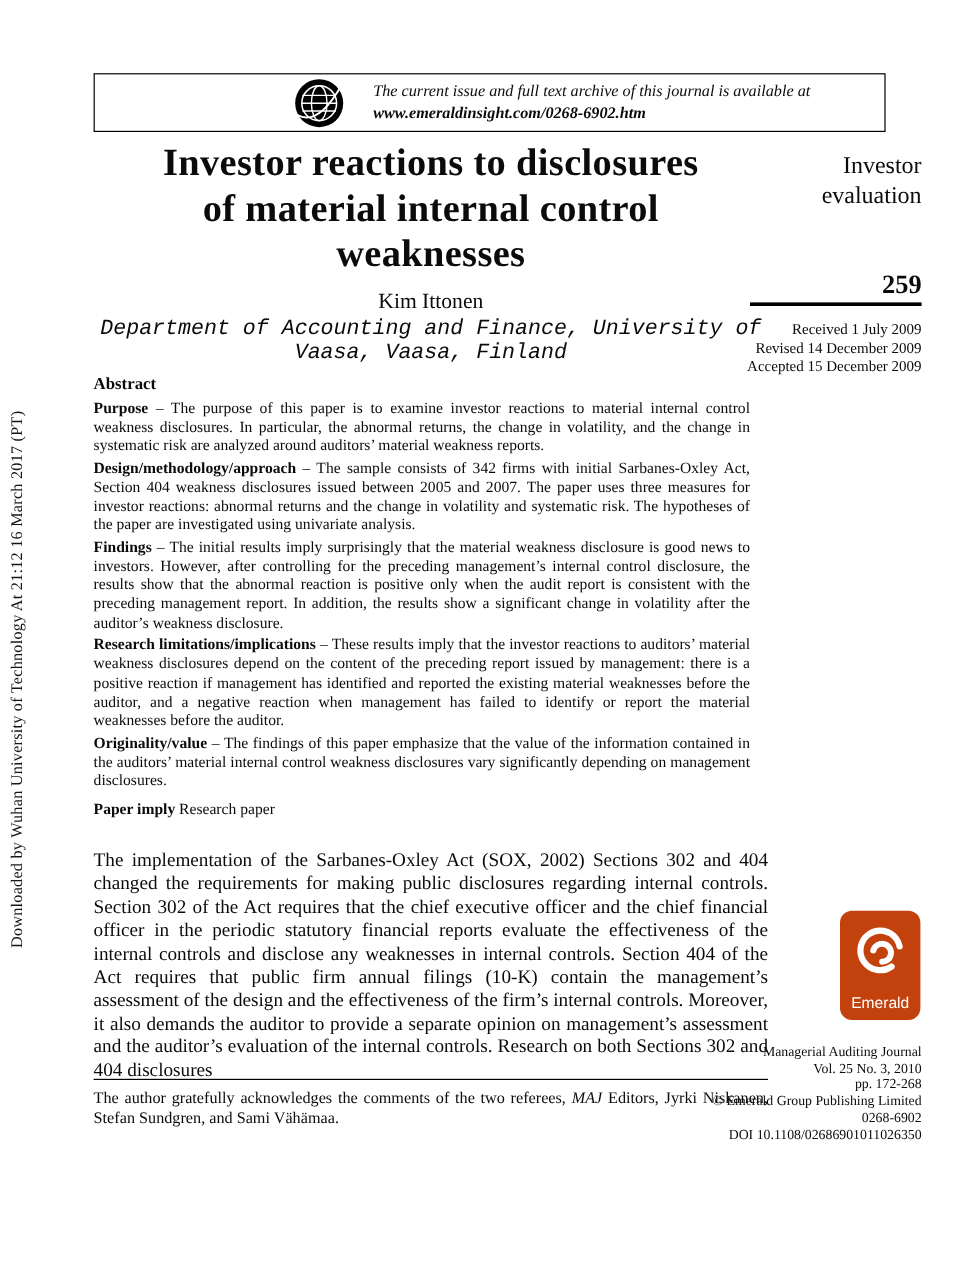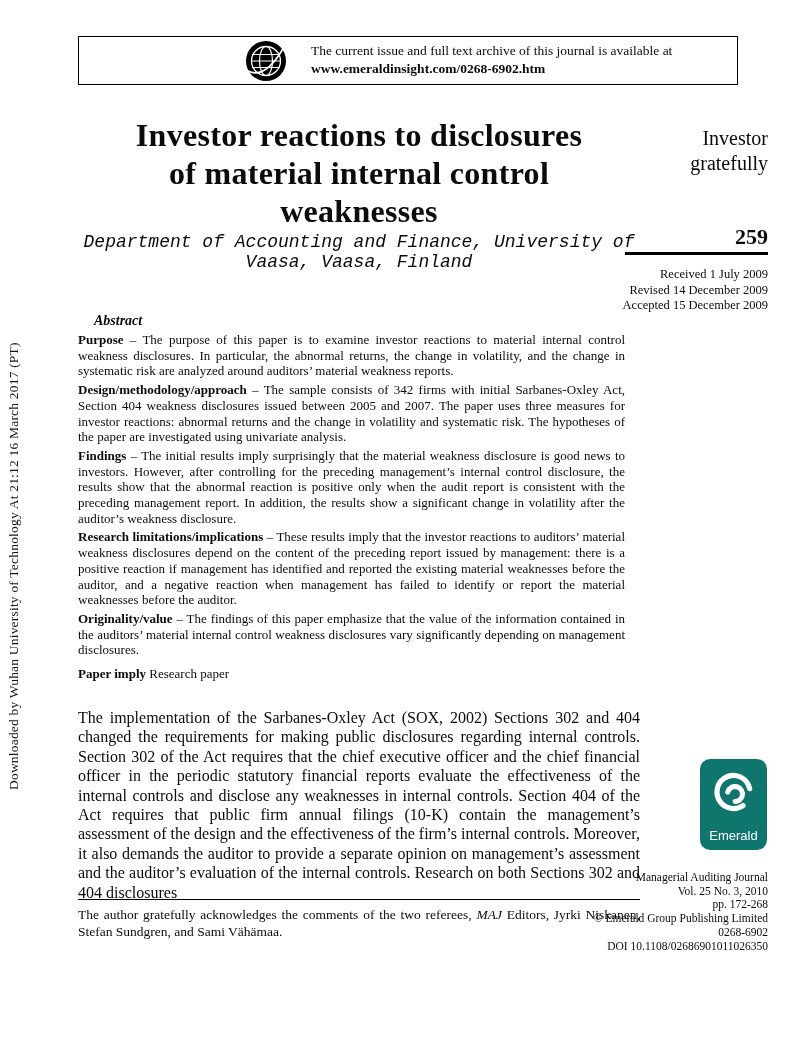--- a/index.html
+++ b/index.html
@@ -8,58 +8,58 @@
     font-family:"Liberation Serif", serif;color:#0b0b0b;overflow:hidden;
   }
   
   .watermark{
     position:absolute;left:6px;top:790px;width:462px;
     transform:rotate(-90deg);transform-origin:left top;
     font-size:13.5px;color:#141414;white-space:nowrap;letter-spacing:0.2px;
   }
   
   .banner{
-    position:absolute;left:78px;top:36px;width:660px;height:49px;
-    border:1.5px solid #000;box-sizing:border-box;
+    position:absolute;left:78px;top:61px;width:660px;height:49px;
+    border:1.5px solid #000;box-sizing:border-box;font-style:italic;
   }
   .banner-logo{position:absolute;left:166px;top:3px;width:42px;height:42px;}
   .banner-text{position:absolute;left:232px;top:5px;font-size:13.5px;line-height:18px;}
   .banner-text .url{font-weight:bold;}
   
   .title-block{position:absolute;left:78px;top:116px;width:562px;text-align:center;}
   .title-line{font-size:32px;line-height:38px;font-weight:bold;letter-spacing:0.3px;}
   .author{font-size:18px;margin-top:11px;}
   .affiliation{font-size:18px;font-style:italic;margin-top:2px;font-family:Liberation Mono, monospace;}
   
   .running-head{position:absolute;right:39px;top:126px;font-size:20px;line-height:25px;text-align:right;}
   .page-number{position:absolute;right:39px;top:224px;font-size:22px;font-weight:bold;}
   .head-rule{position:absolute;right:39px;top:252px;width:143px;height:3px;background:#000;}
   .dates{position:absolute;right:39px;top:267px;font-size:12.5px;line-height:15.5px;text-align:right;}
   
   .abstract{position:absolute;left:78px;top:313px;width:562px;}
-  .abstract-heading{font-size:14px;font-weight:bold;margin:0 0 3px 16px;font-style:italic;}
+  .abstract-heading{font-size:14px;font-weight:bold;margin:0 0 3px 0;}
   .abs-para{font-size:13px;line-height:15.7px;text-align:justify;margin:0 15px 3px 0;}
   .abs-label{font-weight:bold;}
   .kv-line{font-size:13px;margin-top:8px;}
   .kv-label{font-weight:bold;}
   
   .intro{position:absolute;left:78px;top:708px;width:562px;}
   .intro-heading{font-size:16.5px;font-weight:bold;margin:0 0 3px 0;}
   .intro-para{font-size:16px;line-height:19.4px;text-align:justify;margin:0;}
   
   .footnote{
     position:absolute;left:78px;top:899px;width:562px;
     border-top:1.5px solid #000;padding-top:7px;
     font-size:13.5px;line-height:16.5px;text-align:justify;
   }
   .footnote .ital{font-style:italic;}
   
   .emerald-logo{
     position:absolute;left:700px;top:759px;width:67px;height:91px;
-    background:#0f766e;border-radius:10px;
+    background:#c2410c;border-radius:10px;
   }
   .emerald-logo svg{position:absolute;left:0;top:0;}
   .emerald-word{
     position:absolute;left:0;right:0;bottom:7px;text-align:center;
     color:#fff;font-family:"Liberation Sans", sans-serif;font-size:13px;
   }
   
   .colophon{
     position:absolute;right:39px;top:871px;text-align:right;
     font-size:11.5px;line-height:13.7px;
@@ -85,26 +85,27 @@
     <div class="url">www.emeraldinsight.com/0268-6902.htm</div>
   </div>
 </div>
 
 <div class="title-block">
   <div>
     <div class="title-line">Investor reactions to disclosures</div>
     <div class="title-line">of material internal control</div>
     <div class="title-line">weaknesses</div>
   </div>
+  <div class="author">Kim Ittonen</div>
   <div class="affiliation">Department of Accounting and Finance, University of Vaasa, Vaasa, Finland</div>
 </div>
 
 <div class="running-head">
   <div>Investor</div>
-  <div>gratefully</div>
+  <div>evaluation</div>
 </div>
 
 <div class="page-number">259</div>
 <div class="head-rule"></div>
 
 <div class="dates">
   <div>Received 1 July 2009</div>
   <div>Revised 14 December 2009</div>
   <div>Accepted 15 December 2009</div>
 </div>

